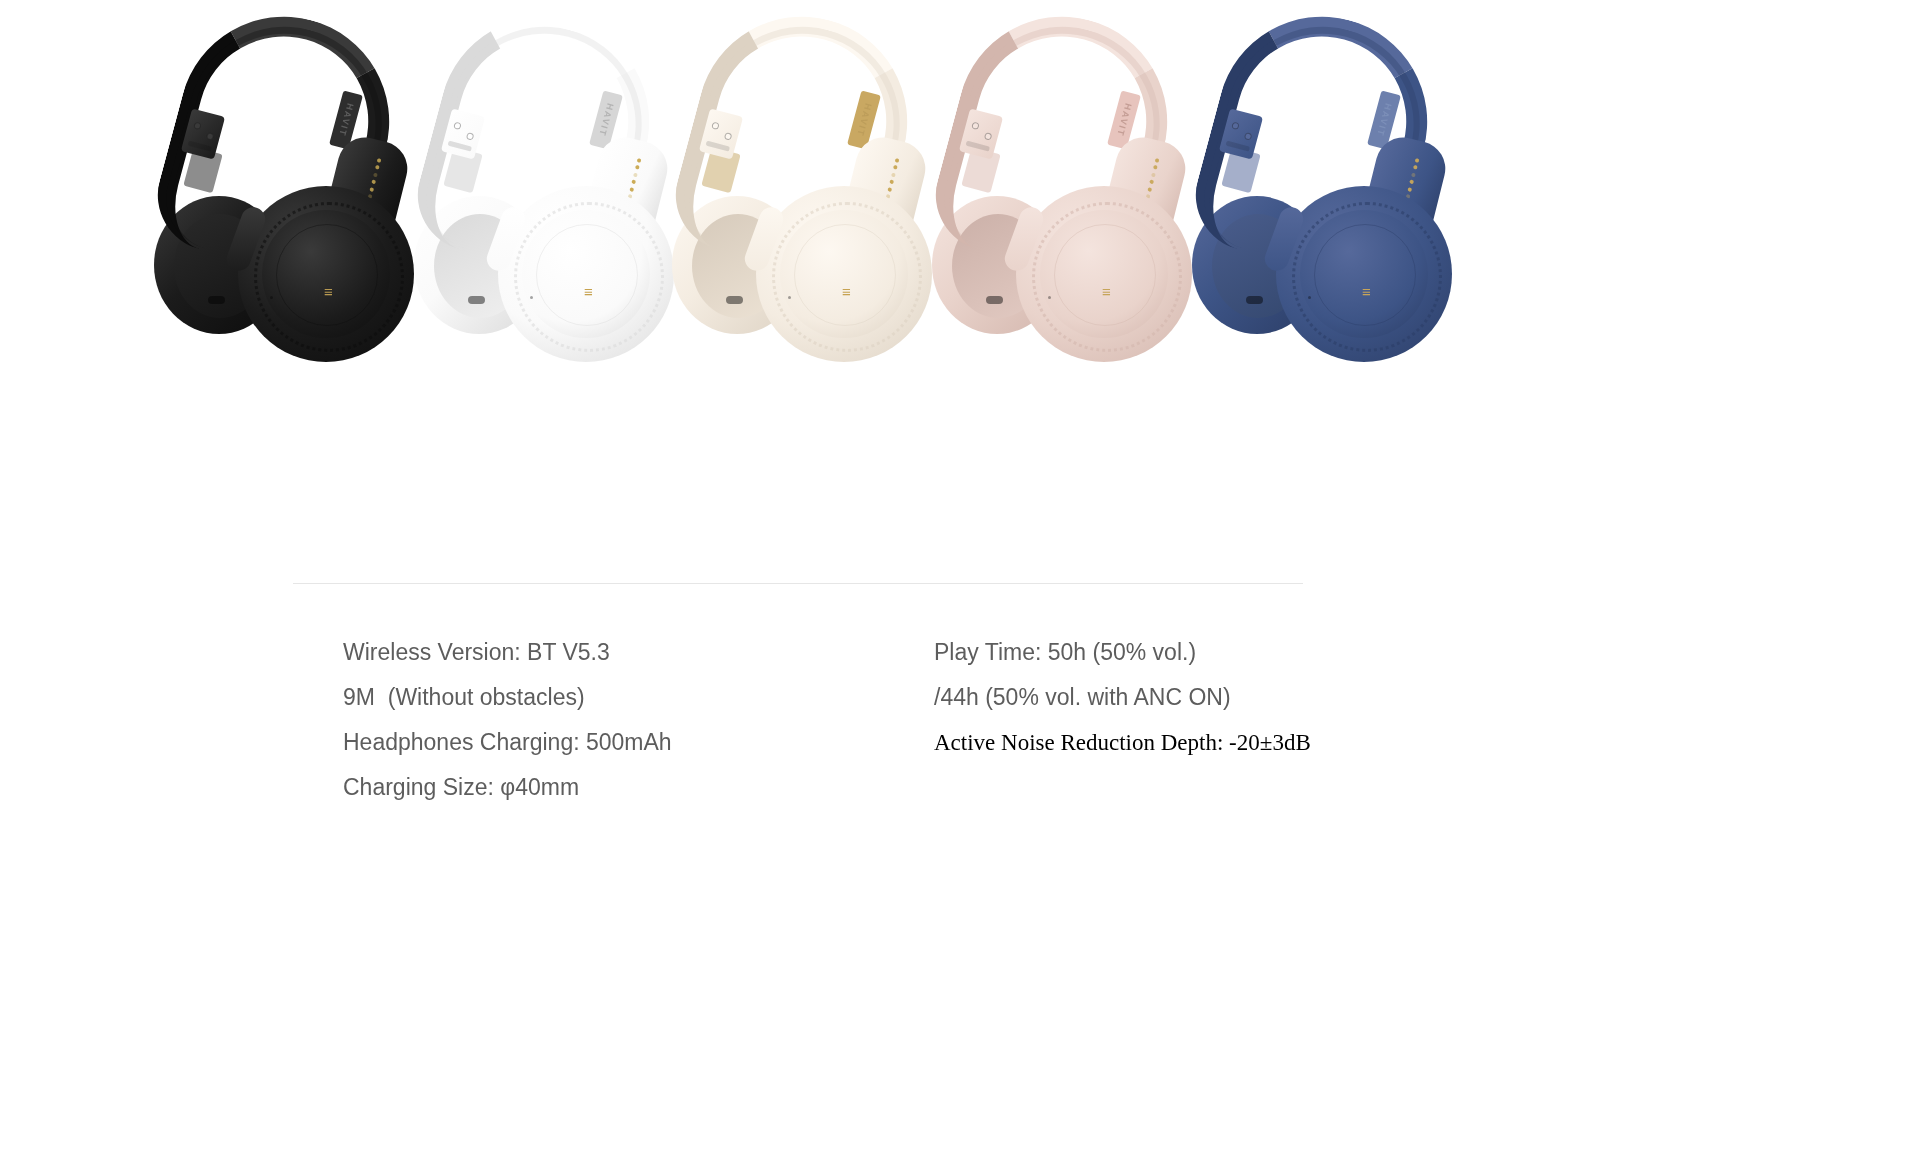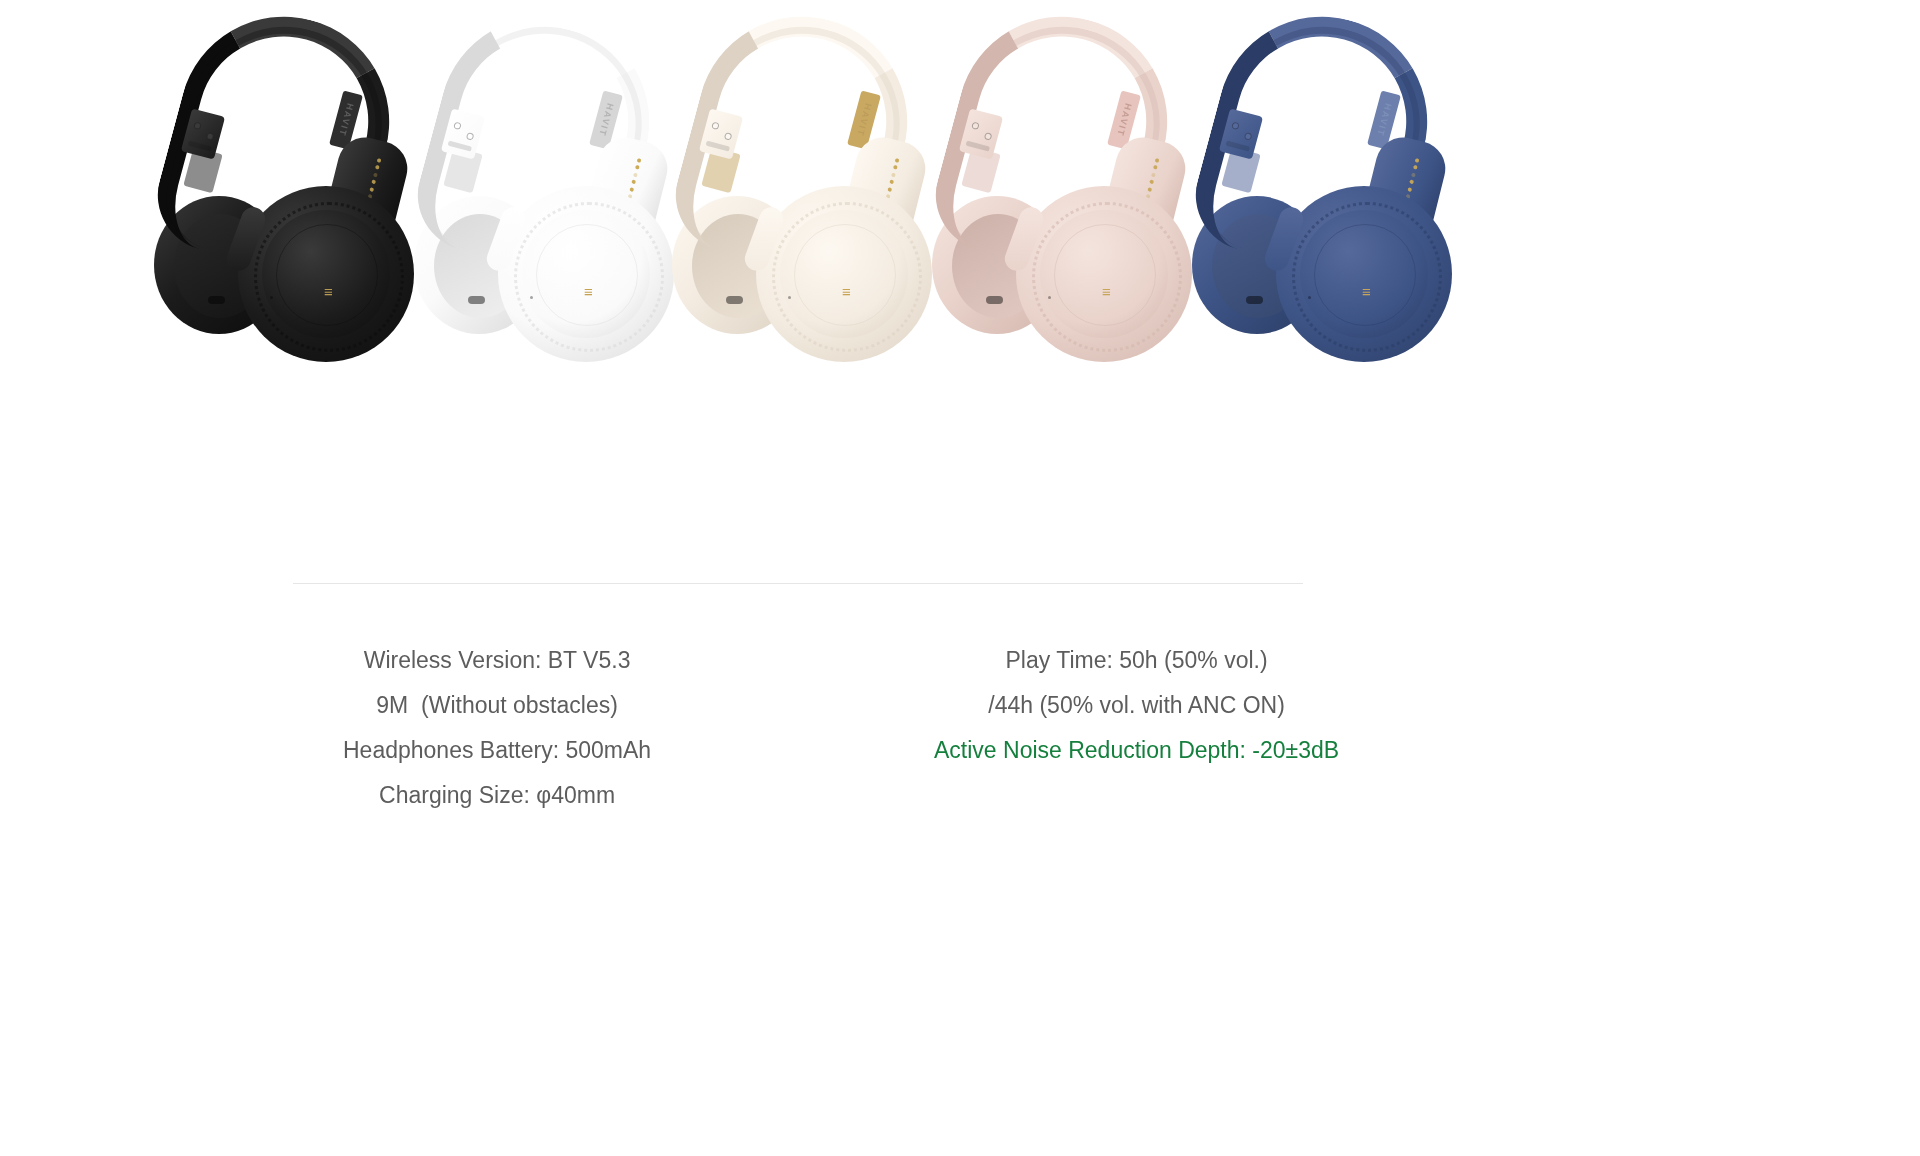--- a/index.html
+++ b/index.html
@@ -143,21 +143,21 @@
     font-size:40px;font-weight:700;color:#4b4b4b;
     letter-spacing:.2px;
   }
   .divider{
     position:absolute;left:293px;top:583px;width:1010px;height:1px;
     background:#e6e6e6;
   }
   .spec-cols{
     position:absolute;left:0;top:622px;width:1920px;
   }
-  .col{position:absolute;top:16px;text-align:center;}
+  .col{position:absolute;top:8px;}
   .col.left{left:343px;}
   .col.right{left:895px;margin-left:39px;}
   .spec-line{
     font-size:23px;color:#5d5d5d;line-height:45px;
     white-space:pre;font-weight:400;
   }
 </style>
 </head>
 <body style="background: rgb(255, 255, 255);">
 
@@ -361,23 +361,23 @@
       </div>
     </div>
 
 
   <div class="divider" style="background: rgb(230, 230, 230);"></div>
 
   <div class="spec-cols">
     <div class="col left">
         <div class="spec-line" style="color: rgb(93, 93, 93);">Wireless Version: BT V5.3</div>
         <div class="spec-line" style="color: rgb(93, 93, 93);">9M  (Without obstacles)</div>
-        <div class="spec-line" style="color: rgb(93, 93, 93);">Headphones Battery: 500mAh</div>
+        <div class="spec-line" style="color: rgb(93, 93, 93);">Headphones Charging: 500mAh</div>
         <div class="spec-line" style="color: rgb(93, 93, 93);">Charging Size: φ40mm</div>
       </div>
     <div class="col right">
         <div class="spec-line" style="color: rgb(93, 93, 93);">Play Time: 50h (50% vol.)</div>
         <div class="spec-line" style="color: rgb(93, 93, 93);">/44h (50% vol. with ANC ON)</div>
-        <div class="spec-line" style="color: #15803d;">Active Noise Reduction Depth: -20±3dB</div>
+        <div class="spec-line" style="color: #000000; font-family: Liberation Serif, serif;">Active Noise Reduction Depth: -20±3dB</div>
       </div>
   </div>
 
 </div>
 
 </body></html>

